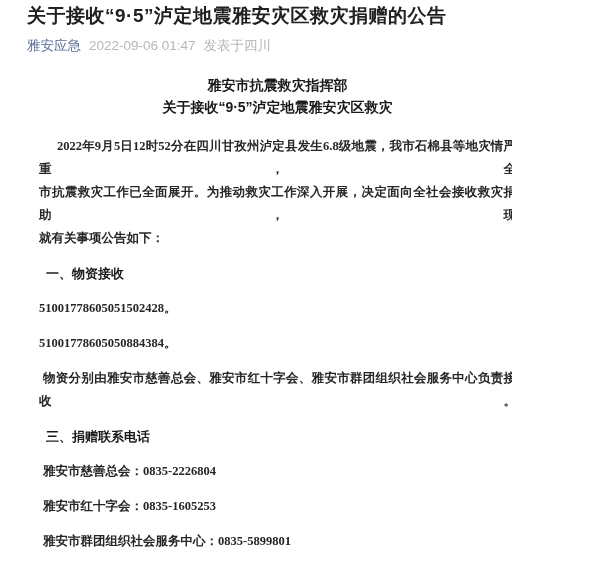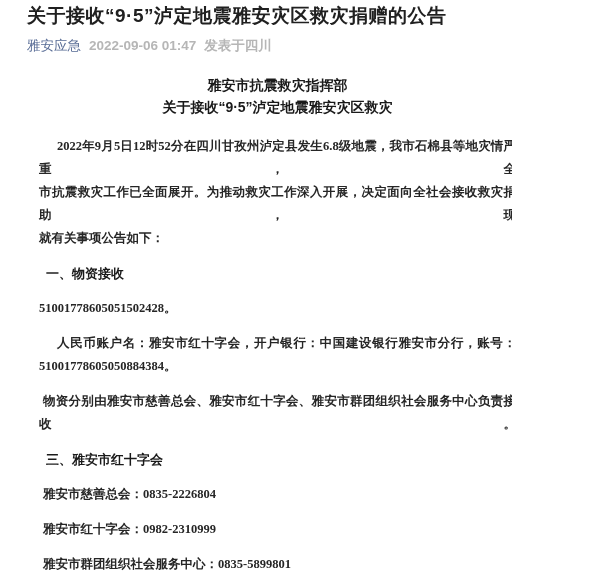--- a/index.html
+++ b/index.html
@@ -33,21 +33,20 @@
     gap: 8px;
     font-size: 13.5px;
     line-height: 19px;
   }
   .byline .acct {
     color: var(--link, #576b95);
     cursor: pointer;
   }
   .byline .meta {
     color: var(--meta, #b6b6b6);
-    font-weight: bold;
   }
   
   .doc {
     width: 501px;
     margin-left: 27px;
   }
   .doc-heading {
     margin-top: 19px;
     text-align: center;
     font-family: "Liberation Sans", sans-serif;
@@ -120,34 +119,33 @@
         <span>就有关事项公告如下：</span>
       </p>
 
       <p class="sec-heading">一、物资接收</p>
 
       <p class="para">
         <span>51001778605051502428。</span>
       </p>
 
       <p class="para">
-        <span class="j ind">人民币账户名：雅安市红十字会，开户银行：中国建设银行雅安市分行，账号：</span>
         <span>51001778605050884384。</span>
       </p>
 
 
 
       <p class="para">
         <span class="j ind-sm">物资分别由雅安市慈善总会、雅安市红十字会、雅安市群团组织社会服务中心负责接收。</span>
       </p>
 
-      <p class="sec-heading">三、雅安市红十字会</p>
+      <p class="sec-heading">三、捐赠联系电话</p>
 
       <p class="para ind-sm">雅安市慈善总会：0835-2226804</p>
-      <p class="para ind-sm">雅安市红十字会：0982-2310999</p>
+      <p class="para ind-sm">雅安市红十字会：0835-1605253</p>
       <p class="para ind-sm">雅安市群团组织社会服务中心：0835-5899801</p>
 
       <div class="doc-footer">
         <div class="sig">雅安市抗震救灾指挥部</div>
         <div class="date">2022年9月5日</div>
       </div>
 
     </div>
   </div>
 </div>

